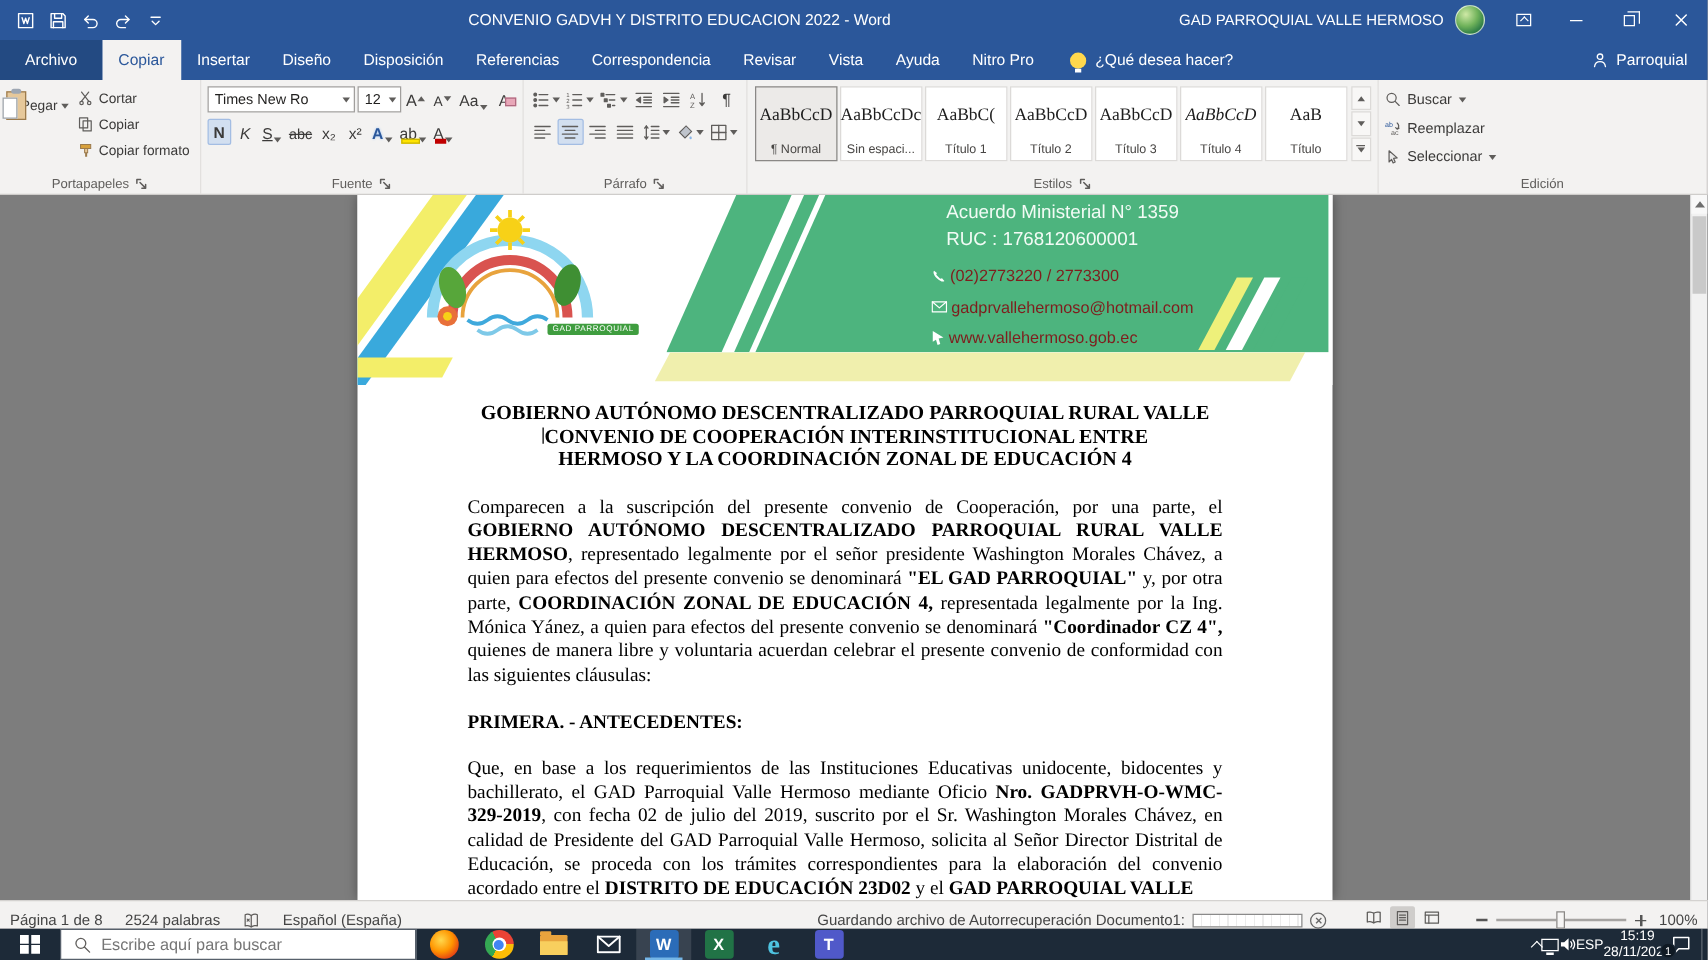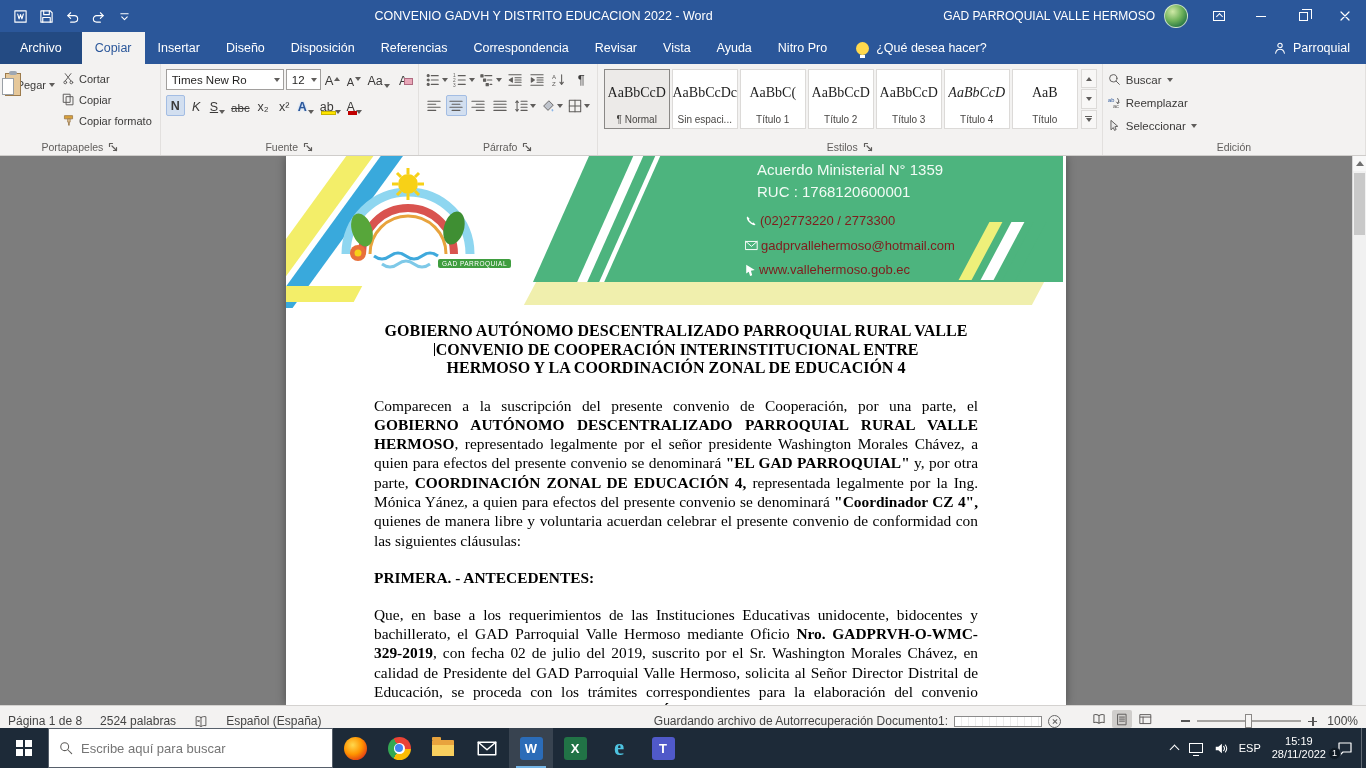--- a/index.html
+++ b/index.html
@@ -147,21 +147,21 @@
 .zminus{width:9px;height:1.5px;background:#555}
 .zplus{position:relative;width:9px;height:9px}
 .zplus::before{content:"";position:absolute;top:4px;left:0;width:9px;height:1.5px;background:#555}
 .zplus::after{content:"";position:absolute;left:4px;top:0;width:1.5px;height:9px;background:#555}
 .ztrack{position:relative;width:104px;height:2px;background:#a6a4a2}
 .ztick{position:absolute;left:50%;top:-3px;width:1px;height:8px;background:#a6a4a2}
 .zthumb{position:absolute;left:48px;top:-6px;width:7px;height:14px;background:#f6f5f4;border:1px solid #8a8886}
 .zoomlabel{min-width:34px;text-align:right}
 
 
-.taskbar{height:40px;background:#1d2a38;display:flex;align-items:stretch;color:#fff;flex:0 0 auto}
+.taskbar{height:25px;background:#1d2a38;display:flex;align-items:stretch;color:#fff;flex:0 0 auto}
 .startbtn{width:48px;display:flex;align-items:center;justify-content:center}
 .winlogo{display:grid;grid-template-columns:7px 7px;grid-template-rows:7px 7px;gap:1.5px}
 .winlogo div{background:#fff}
 .tsearch{width:285px;background:#fff;display:flex;align-items:center;gap:8px;padding:0 10px;border:1px solid #57606b}
 .tsearch input{border:none;outline:none;flex:1;font-size:13px;color:#3c3c3c;background:transparent;font-family:"Liberation Sans",sans-serif}
 .tbicon{width:44px;display:flex;align-items:center;justify-content:center;position:relative}
 .tbicon.active{background:rgba(255,255,255,.12)}
 .tb-underline{position:absolute;bottom:0;left:7px;right:7px;height:2px;background:#75b6e7}
 .circle-ic{width:23px;height:23px;border-radius:50%}
 .ff{background:radial-gradient(circle at 38% 35%,#ffd84d,#ff9500 45%,#e33e15 78%,#b01c0e)}
@@ -169,21 +169,21 @@
 .chrome .cwhite{width:11px;height:11px;border-radius:50%;background:#fff;display:flex;align-items:center;justify-content:center}
 .chrome .cblue{width:8px;height:8px;border-radius:50%;background:#4285f4}
 .folder{position:relative;width:22px;height:16px;background:#e8a33d;border-radius:1px}
 .folder::before{content:"";position:absolute;left:0;top:-3px;width:9px;height:3px;background:#e8a33d;border-radius:1px 1px 0 0}
 .folder::after{content:"";position:absolute;left:0;bottom:0;width:22px;height:11px;background:#f8cf5e}
 .sqicon{width:23px;height:23px;border-radius:3px;display:flex;align-items:center;justify-content:center;font-weight:bold;font-size:13px;color:#fff}
 .word-sq{background:#2b6cb8}
 .excel-sq{background:#217346}
 .teams-sq{background:#5059c9}
 .edge-e{font-weight:bold;font-size:23px;color:#4ec3e0;font-family:"Liberation Serif",serif}
-.tray{margin-left:auto;display:flex;align-items:center;gap:11px;padding:0 8px}
+.tray{margin-left:auto;display:flex;align-items:center;padding:0 8px}
 .trayic{display:flex;align-items:center;justify-content:center}
 .chev{width:7px;height:7px;border-left:1.5px solid #fff;border-top:1.5px solid #fff;transform:rotate(45deg);margin-top:3px}
 .monitor{position:relative;width:14px;height:10px;border:1.2px solid #fff}
 .monitor::after{content:"";position:absolute;left:3px;bottom:-4px;width:6px;height:1.5px;background:#fff}
 .esp{font-size:11px}
 .clock{text-align:center;font-size:11px;line-height:13px}
 .bubble{position:relative}
 .badge{position:absolute;left:-9px;bottom:-4px;background:#0f1923;border:1px solid #1d2a38;color:#fff;font-size:9px;min-width:13px;height:13px;border-radius:7px;display:flex;align-items:center;justify-content:center}
 .showdesk{width:5px;border-left:1px solid rgba(255,255,255,.3)}
 </style>

